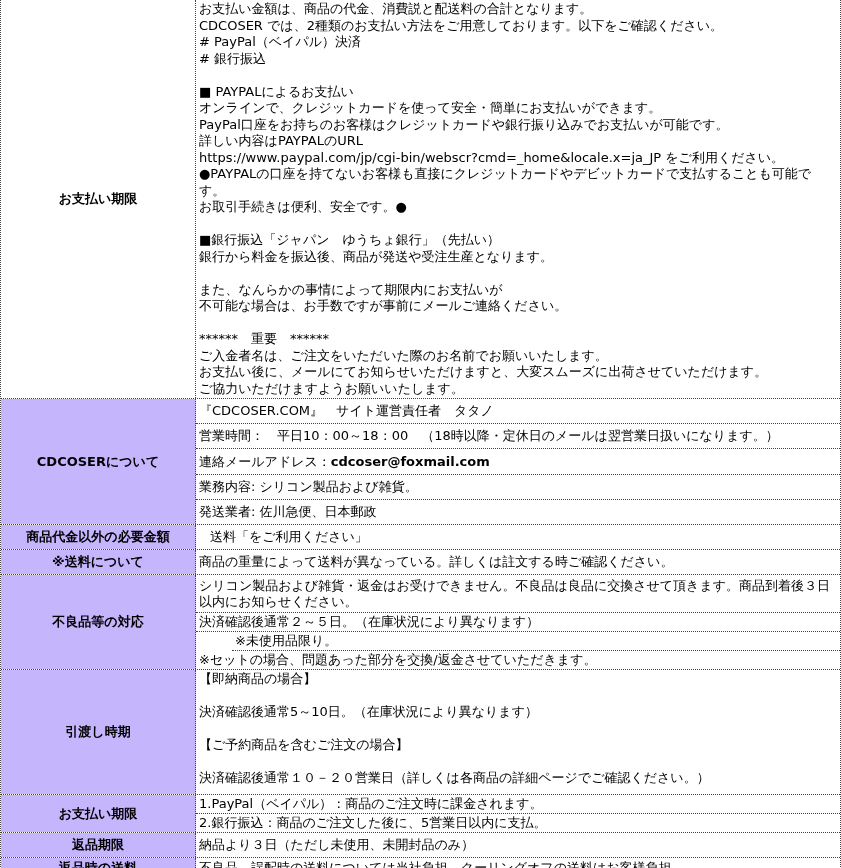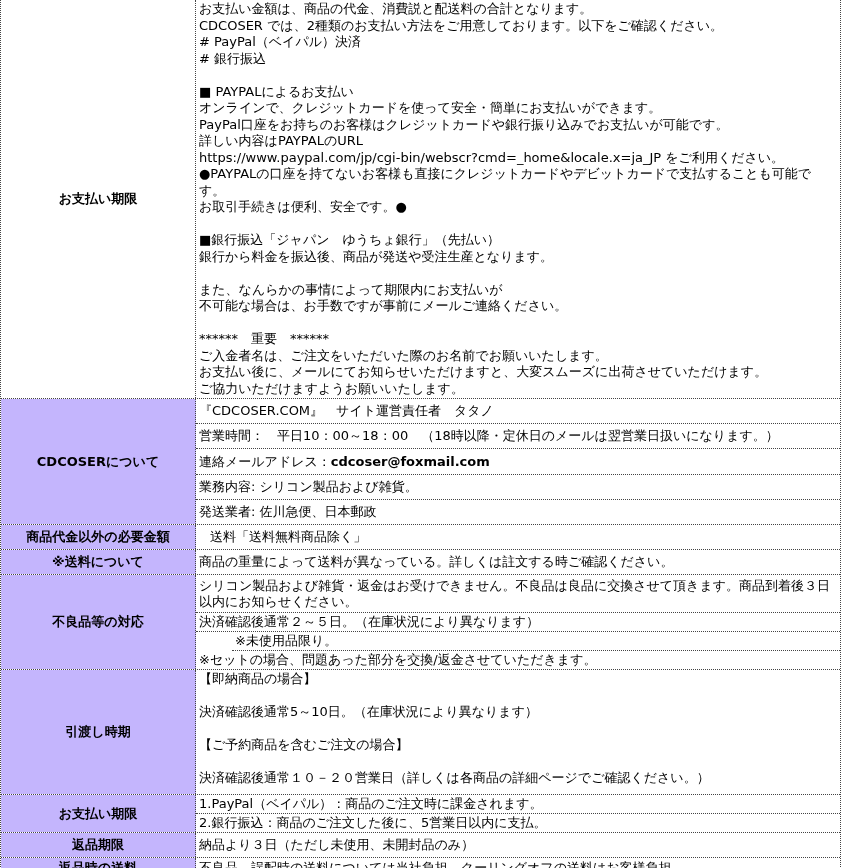--- a/index.html
+++ b/index.html
@@ -124,21 +124,21 @@
           <span class="email">cdcoser@foxmail.com</span>
         </div>
         <div class="sub">業務内容: シリコン製品および雑貨。</div>
         <div class="sub">発送業者: 佐川急便、日本郵政</div>
       </div>
     </div>
 
     <div class="sec sec-extra-fee">
       <div class="th">商品代金以外の必要金額</div>
       <div class="cell-col">
-        <div class="sub">送料「送料無料商品除く」</div>
+        <div class="sub">送料「をご利用ください」</div>
       </div>
     </div>
 
     <div class="sec sec-shipping">
       <div class="th">※送料について</div>
       <div class="cell-col">
         <div class="sub">商品の重量によって送料が異なっている。詳しくは註文する時ご確認ください。</div>
       </div>
     </div>
 

